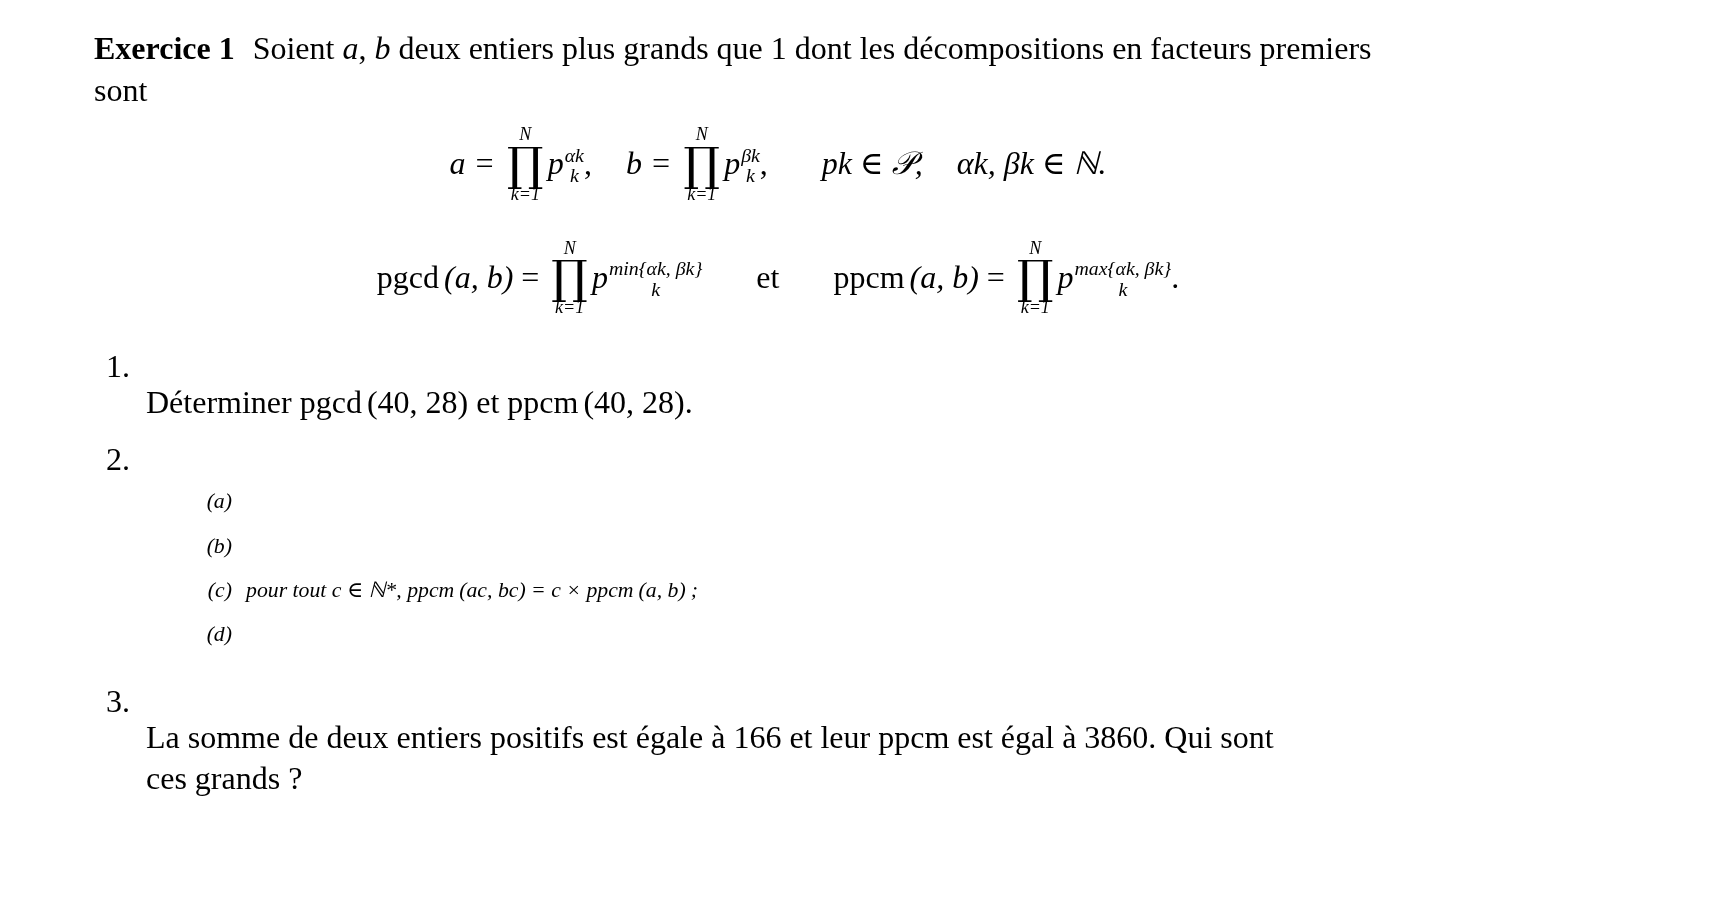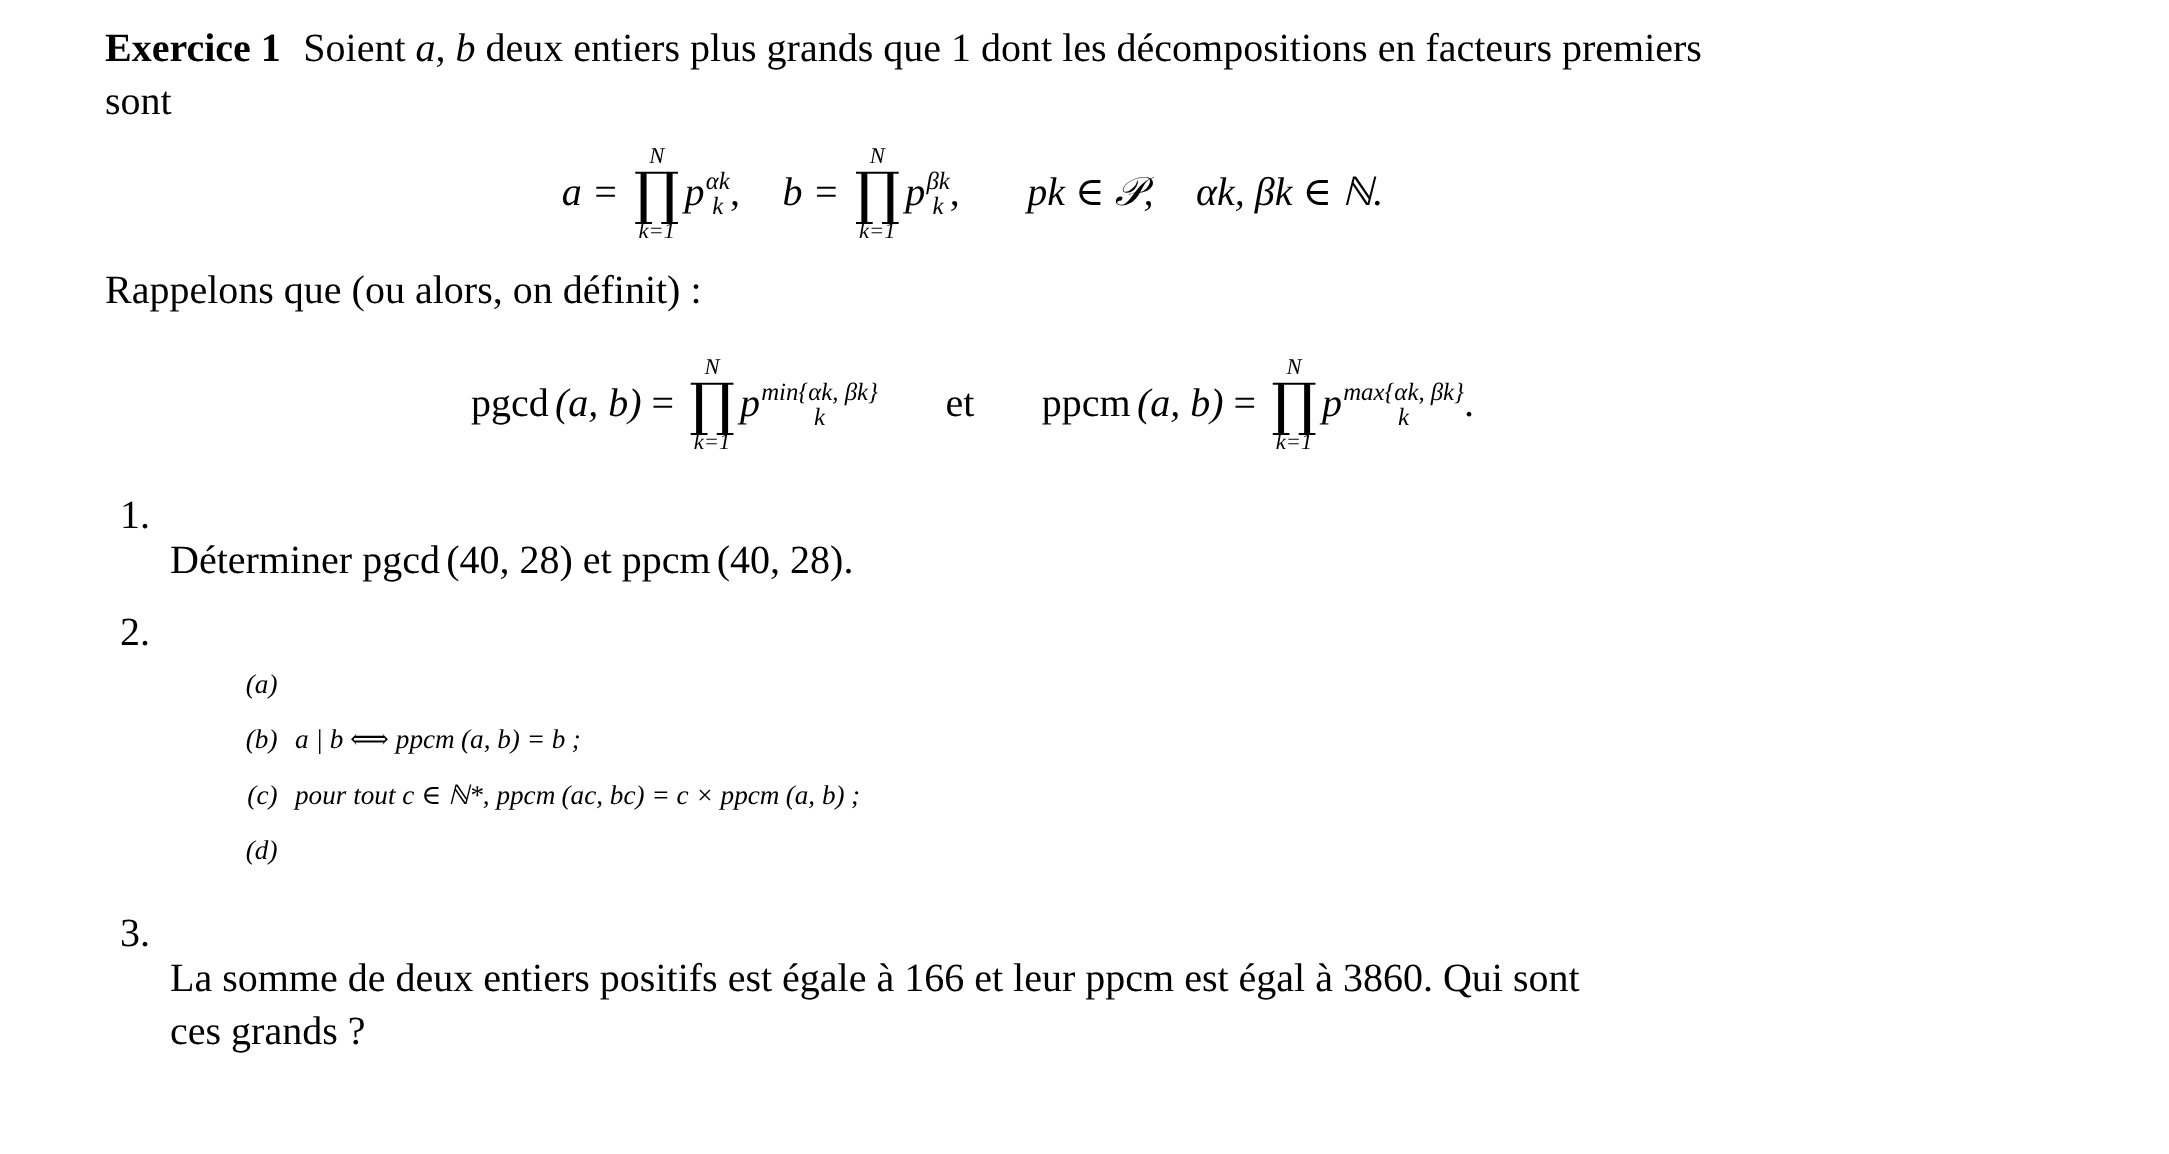--- a/index.html
+++ b/index.html
@@ -11,21 +11,21 @@
     width: 1735px;
     height: 923px;
     font-family: "Liberation Serif", "DejaVu Serif", serif;
     color: #000000;
     overflow: hidden;
   }
   .page {
     position: relative;
     width: 1538px;
     height: 923px;
-    padding: 0;
+    padding: 10px;
     box-sizing: border-box;
   }
   .content {
     padding: 18px 66px 0 84px;
   }
   .para {
     font-size: 32px;
     line-height: 1.30;
     text-align: justify;
     margin: 0 0 4px 0;
@@ -163,21 +163,20 @@
       <span class="bigop">
         <span class="lim lim-top">N</span>
         <span class="prodsym">∏</span>
         <span class="lim lim-bot">k=1</span>
       </span><span class="mathit">p</span><span class="subsup">
           <span class="u">βk</span>
           <span class="d">k</span>
         </span><span>,</span><span class="sp-xl"></span><span class="mathit">pk ∈ 𝒫,</span><span class="sp-l"></span><span class="mathit">αk, βk ∈ ℕ.</span>
     </div>
 
-    <p class="para">Rappelons que (ou alors, on définit) :</p>
 
     <div class="display" style="margin-top:34px;margin-bottom:26px;">
       <span class="opname">pgcd</span><span class="nbsp-thin"></span><span class="mathit">(a, b)</span>
       <span>=</span>
       <span class="bigop">
         <span class="lim lim-top">N</span>
         <span class="prodsym">∏</span>
         <span class="lim lim-bot">k=1</span>
       </span><span class="mathit">p</span><span class="subsup">
           <span class="u">min{αk, βk}</span>
@@ -206,21 +205,20 @@
         <span class="itemtext">
           <div class="subwrap">
             <ol class="sub">
 
               <li>
                 <span class="marker">(a)</span>
               </li>
 
               <li>
                 <span class="marker">(b)</span>
-                <span class="itemtext"><span class="mathit">a | b</span> <span>⟺</span> <span class="opname">ppcm</span><span class="nbsp-thin"></span><span class="mathit">(a, b)</span> <span>=</span> <span class="mathit">b</span><span class="nbsp-thin"></span><span>;</span></span>
               </li>
 
               <li>
                 <span class="marker">(c)</span>
                 <span class="itemtext"><span>pour tout </span><span class="mathit">c ∈ ℕ*,</span> <span class="opname">ppcm</span><span class="nbsp-thin"></span><span class="mathit">(ac, bc)</span> <span>=</span> <span class="mathit">c</span> <span>×</span> <span class="opname">ppcm</span><span class="nbsp-thin"></span><span class="mathit">(a, b)</span><span class="nbsp-thin"></span><span>;</span></span>
               </li>
 
               <li>
                 <span class="marker">(d)</span>
               </li>

